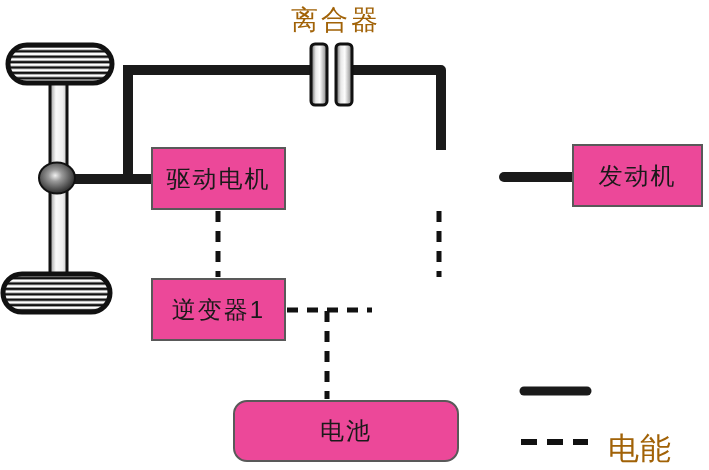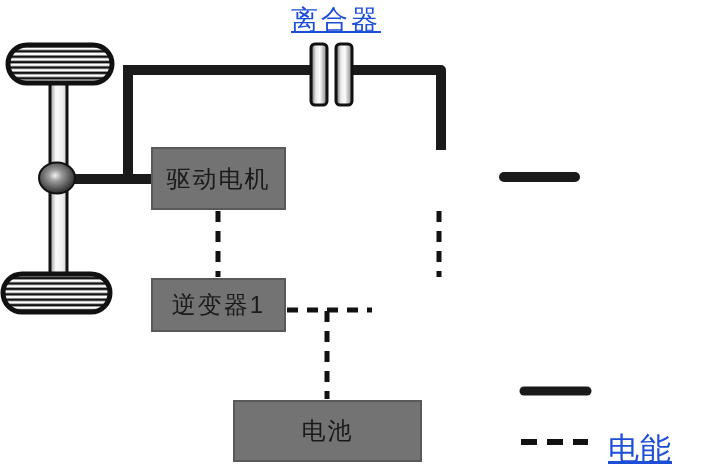--- a/index.html
+++ b/index.html
@@ -18,42 +18,41 @@
   #diagram-svg {
     position: absolute;
     left: 0;
     top: 0;
     width: 709px;
     height: 470px;
   }
   .node-box {
     position: absolute;
     box-sizing: border-box;
-    background: #737373;
+    background: #ec4899;
     border: 2px solid #595959;
     display: flex;
     align-items: center;
     justify-content: center;
     color: #1a1a1a;
     font-size: 24px;
     letter-spacing: 2px;
     white-space: nowrap;
   }
   #box-drive-motor { left: 151px; top: 147px; width: 135px; height: 63px; }
   #box-generator   { left: 373px; top: 145px; width: 132px; height: 64px; }
   #box-engine      { left: 572px; top: 144px; width: 131px; height: 63px; }
-  #box-inverter1   { left: 151px; top: 278px; width: 135px; height: 54px; }
+  #box-inverter1   { left: 151px; top: 278px; width: 135px; height: 63px; }
   #box-inverter2   { left: 373px; top: 278px; width: 133px; height: 64px; }
-  #box-battery     { left: 233px; top: 400px; width: 189px; height: 62px; }
+  #box-battery     { left: 233px; top: 400px; width: 226px; height: 62px; border-radius: 14px; }
 
   .float-label {
     position: absolute;
-    color: #1d4ed8;
+    color: #a16207;
     white-space: nowrap;
-    text-decoration: underline;
   }
   #clutch-label {
     left: 262px;
     top: 2px;
     width: 148px;
     text-align: center;
     font-size: 27px;
     letter-spacing: 3px;
   }
   #legend-mechanical-label {
@@ -133,20 +132,23 @@
 
     <g>
       <path d="M524 391 H587" stroke="#1a1a1a" stroke-width="9" stroke-linecap="round" fill="none"></path>
       <path d="M521 442 H588" stroke="#111111" stroke-width="6" stroke-dasharray="16 10" fill="none"></path>
     </g>
   </svg>
 
   <div class="node-box" id="box-drive-motor">
     <span>驱动电机</span>
   </div>
+  <div class="node-box" id="box-engine">
+    <span>发动机</span>
+  </div>
   <div class="node-box" id="box-inverter1">
     <span>逆变器1</span>
   </div>
   <div class="node-box" id="box-battery">
     <span>电池</span>
   </div>
 
   <div class="float-label" id="clutch-label">离合器</div>
   <div class="float-label" id="legend-electrical-label">电能</div>
 

